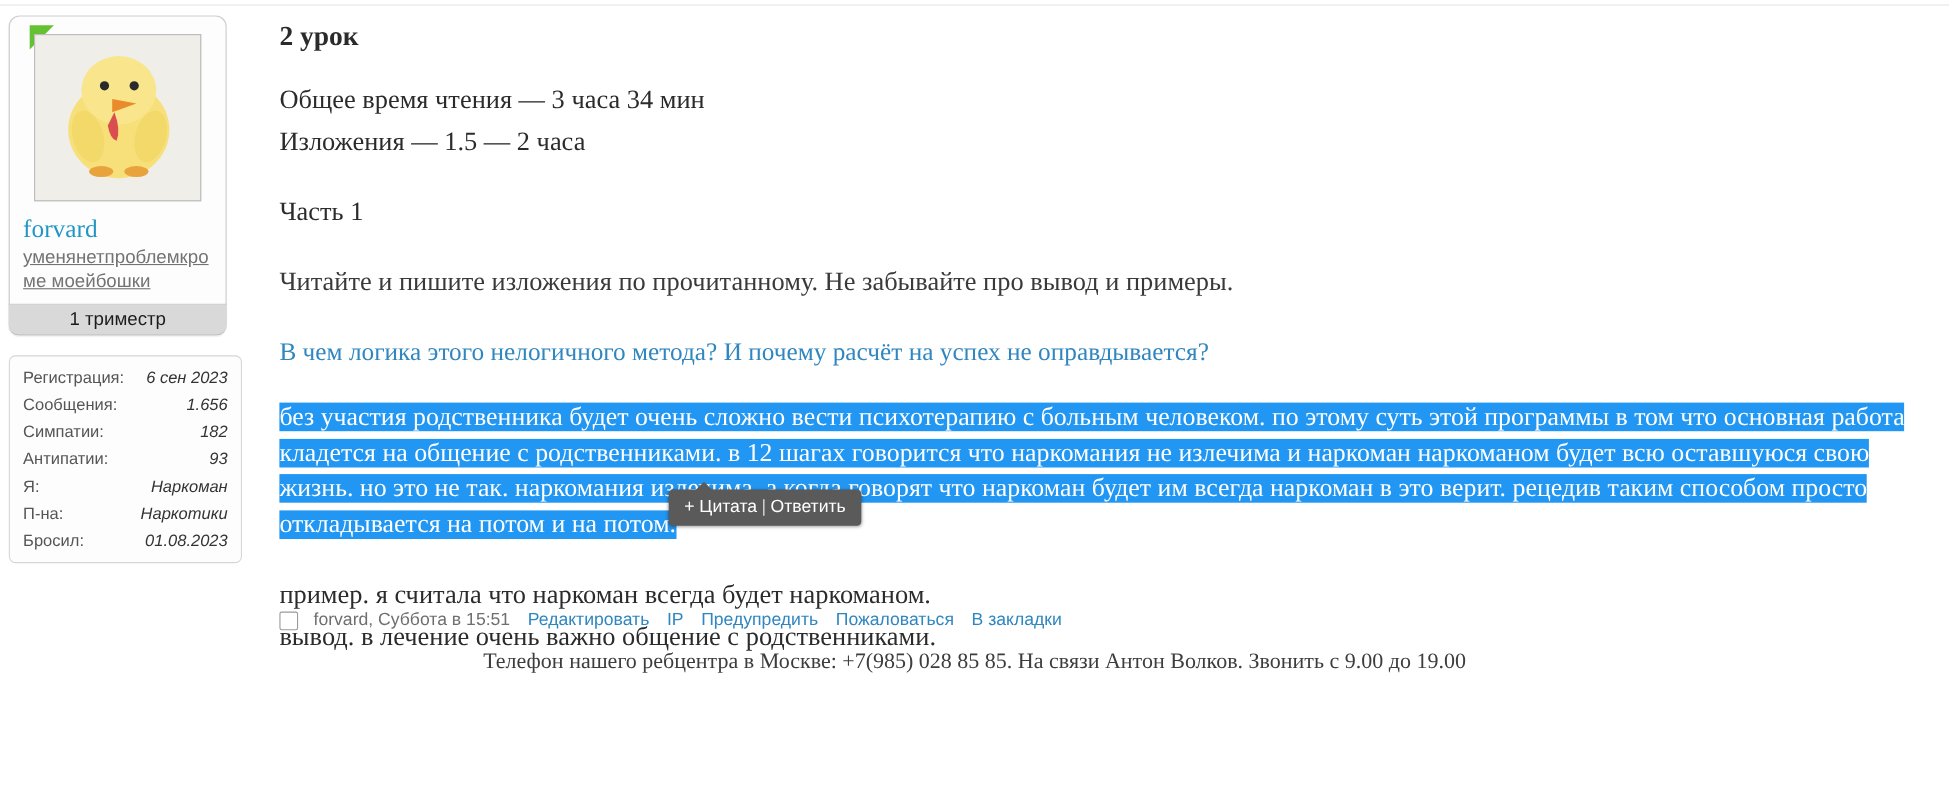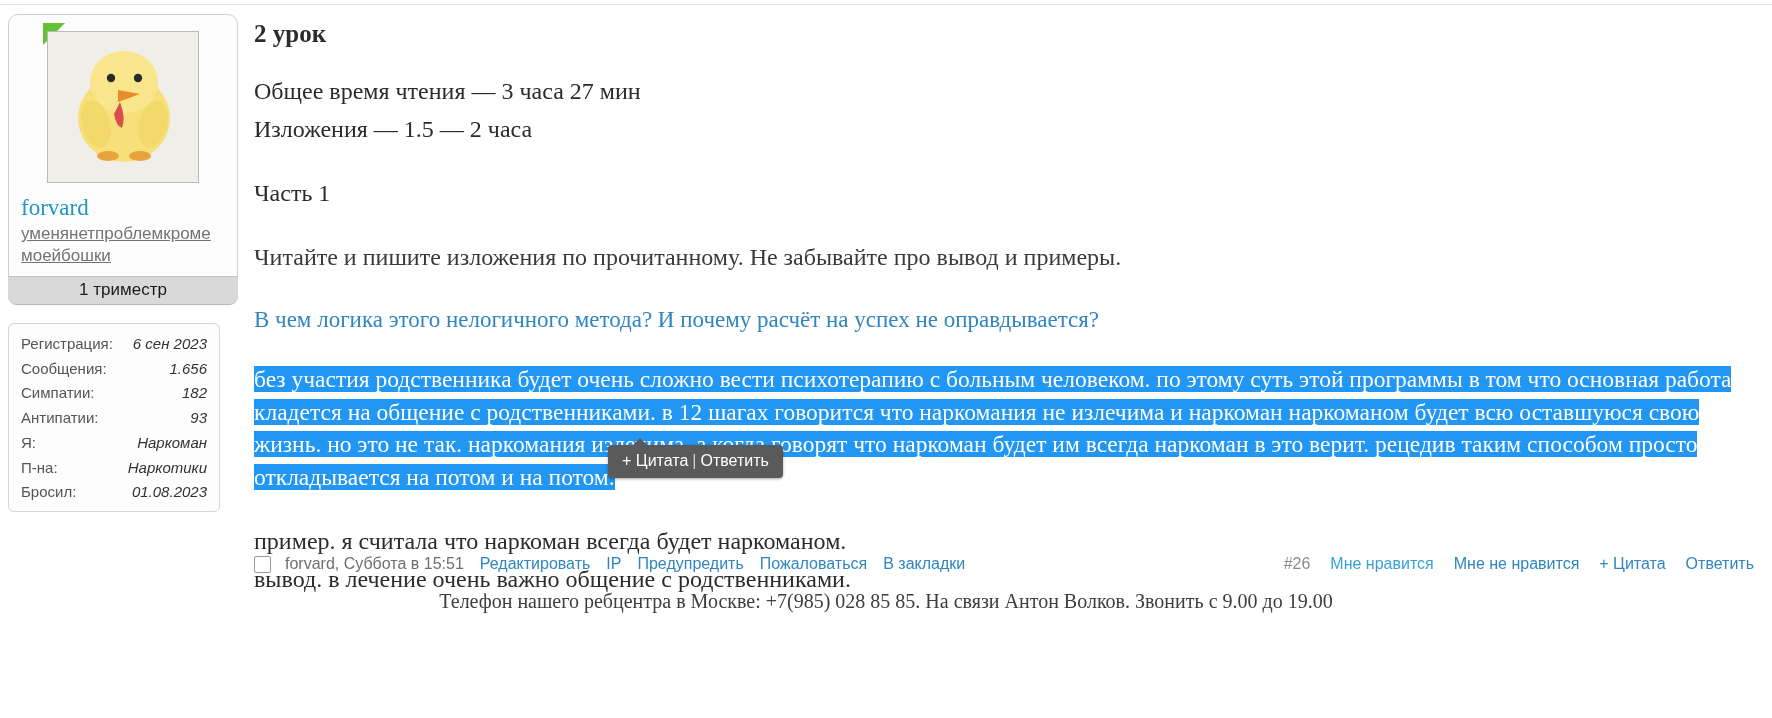--- a/index.html
+++ b/index.html
@@ -36,21 +36,21 @@
     left: 8px;
     top: 14px;
     width: 230px;
   }
   .usercard {
     border: 1px solid #cfcfcf;
     border-radius: 10px;
     background: #fdfdfd;
     padding: 10px 10px 6px 10px;
     box-sizing: border-box;
-    width: 230px;
+    width: 198px;
     box-shadow: 0 1px 1px rgba(0,0,0,0.06);
   }
   .avatar-wrap {
     position: relative;
     width: 152px;
     height: 152px;
     margin: 6px auto 0 auto;
   }
   .avatar {
     width: 152px;
@@ -317,21 +317,21 @@
       </div>
       <div class="statrow">
         <span class="k">Бросил:</span>
         <span class="v">01.08.2023</span>
       </div>
     </div>
   </div>
 
   <div class="post">
     <div class="post-title">2 урок</div>
-    <div class="para">Общее время чтения — 3 часа 27 мин</div>
+    <div class="para">Общее время чтения — 3 часа 34 мин</div>
     <div class="para">Изложения — 1.5 — 2 часа</div>
     <div class="spacer"></div>
     <div class="para">Часть 1</div>
     <div class="spacer"></div>
     <div class="para italic">Читайте и пишите изложения по прочитанному. Не забывайте про вывод и примеры.</div>
     <div class="spacer"></div>
     <div class="para link-line">В чем логика этого нелогичного метода? И почему расчёт на успех не оправдывается?</div>
     <div class="spacer"></div>
     <div class="quoteblock"><span class="hl">без участия родственника будет очень сложно вести психотерапию с больным человеком. по этому суть этой программы в том что основная работа кладется на общение с родственниками. в 12 шагах говорится что наркомания не излечима и наркоман наркоманом будет всю оставшуюся свою жизнь. но это не так. наркомания излечима. а когда говорят что наркоман будет им всегда наркоман в это верит. рецедив таким способом просто откладывается на потом и на потом.</span></div>
     <div class="para after-quote">пример. я считала что наркоман всегда будет наркоманом.</div>
@@ -342,25 +342,18 @@
     <div class="tail"></div>
     <a href="#">+ Цитата</a><span class="sep">|</span><a href="#">Ответить</a>
   </div>
 
   <div class="postfooter">
     <span class="checkbox"></span>
     <span class="meta">forvard, Суббота в 15:51</span>
     <span class="fl">
       <a href="#">Редактировать</a><a href="#">IP</a><a href="#">Предупредить</a><a href="#">Пожаловаться</a><a href="#">В закладки</a>
     </span>
-    <span class="footer-right">
-      <span class="postnum">#26</span>
-      <a href="#" class="like">Мне нравится</a>
-      <a href="#">Мне не нравится</a>
-      <a href="#">+ Цитата</a>
-      <a href="#">Ответить</a>
-    </span>
   </div>
 
   <div class="noticebar"></div>
   <div class="notice">Телефон нашего ребцентра в Москве: +7(985) 028 85 85. На связи Антон Волков. Звонить с 9.00 до 19.00</div>
 
 </div>
 
 </body></html>

